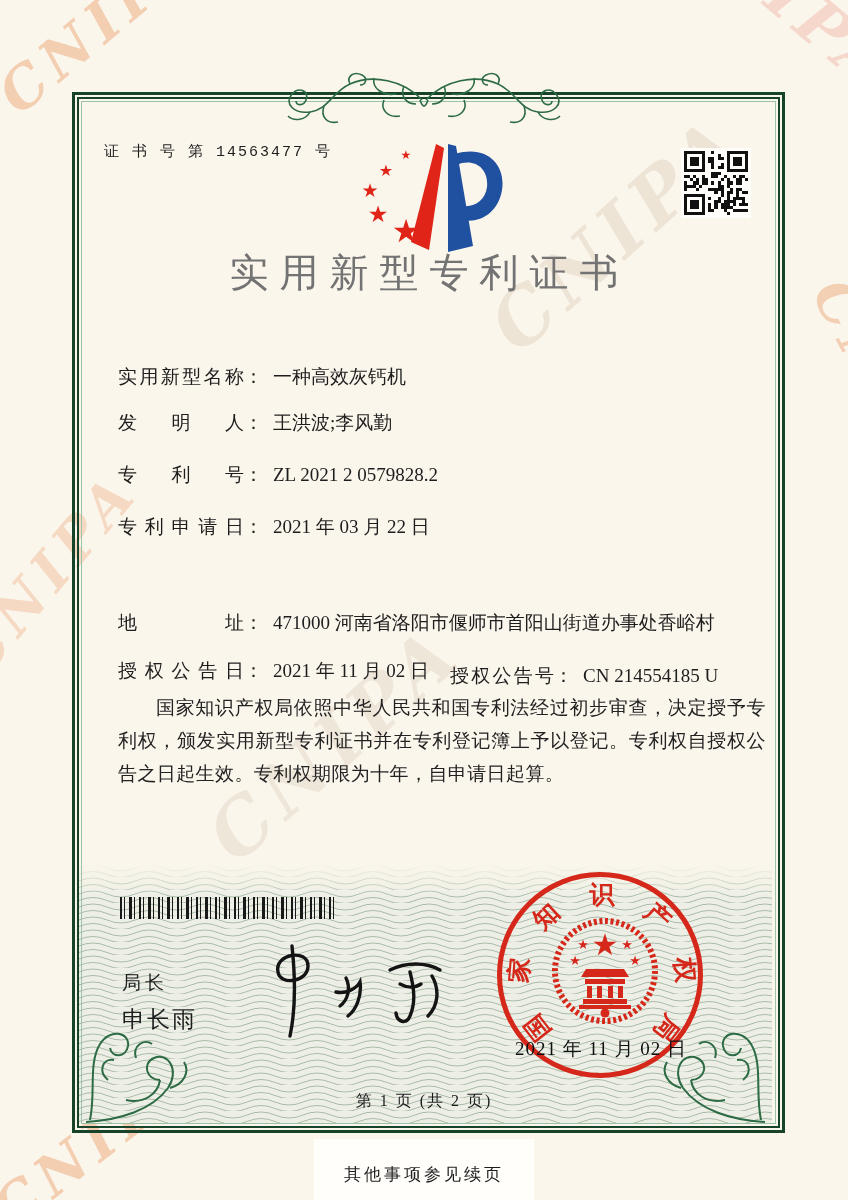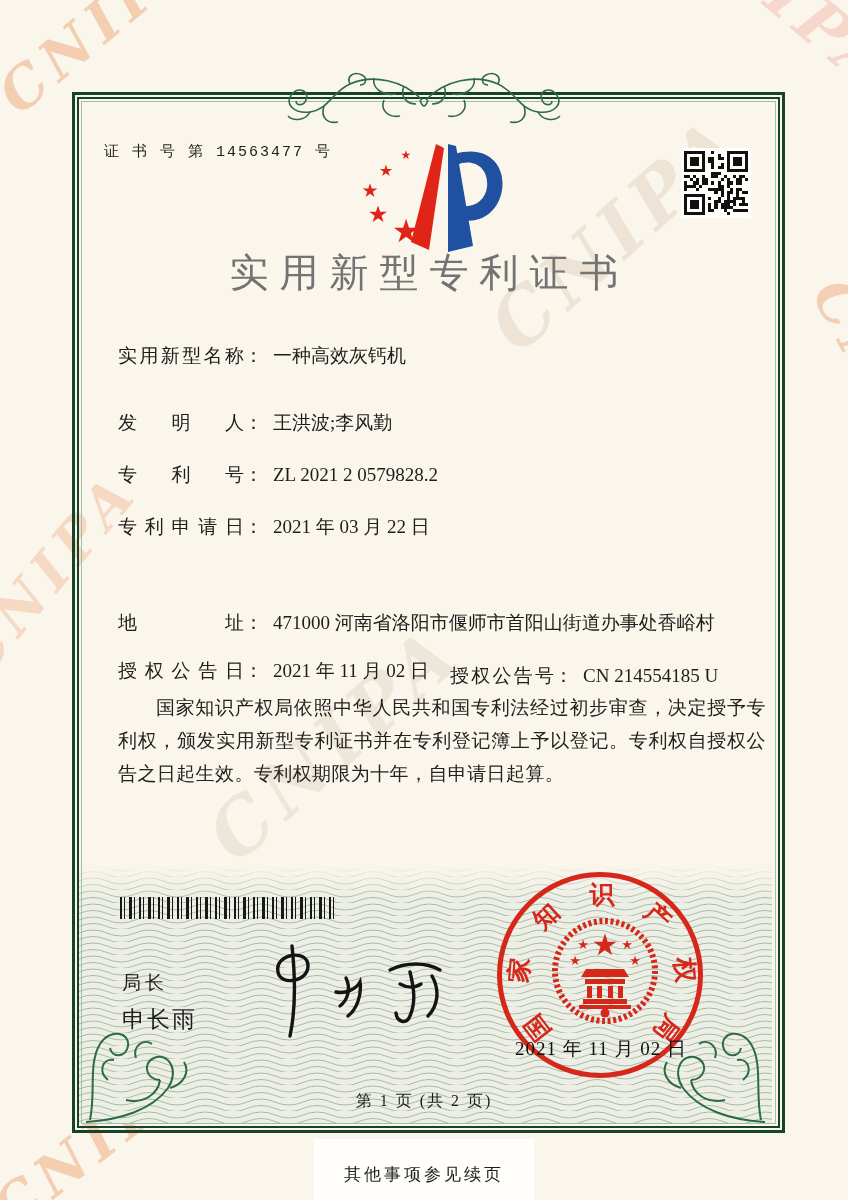--- a/index.html
+++ b/index.html
@@ -267,21 +267,21 @@
         <rect x="51" y="57" width="3" height="3" fill="#111"></rect>
         <rect x="54" y="57" width="3" height="3" fill="#111"></rect>
         <rect x="57" y="57" width="3" height="3" fill="#111"></rect>
         <rect x="60" y="57" width="3" height="3" fill="#111"></rect>
         <rect x="42" y="60" width="3" height="3" fill="#111"></rect>
       </svg>
   </div>
 
   <div class="abs title">实用新型专利证书</div>
 
-  <div class="abs frow" style="top:344px;font-family:Liberation Mono, monospace;">
+  <div class="abs frow" style="top:364px;">
     <span class="flabel">实用新型名称</span><span>：</span><span class="fval">一种高效灰钙机</span>
   </div>
   <div class="abs frow" style="top:410px;">
     <span class="flabel">发明人</span><span>：</span><span class="fval">王洪波;李风勤</span>
   </div>
   <div class="abs frow" style="top:462px;">
     <span class="flabel">专利号</span><span>：</span><span class="fval">ZL 2021 2 0579828.2</span>
   </div>
   <div class="abs frow" style="top:514px;">
     <span class="flabel">专利申请日</span><span>：</span><span class="fval">2021 年 03 月 22 日</span>

